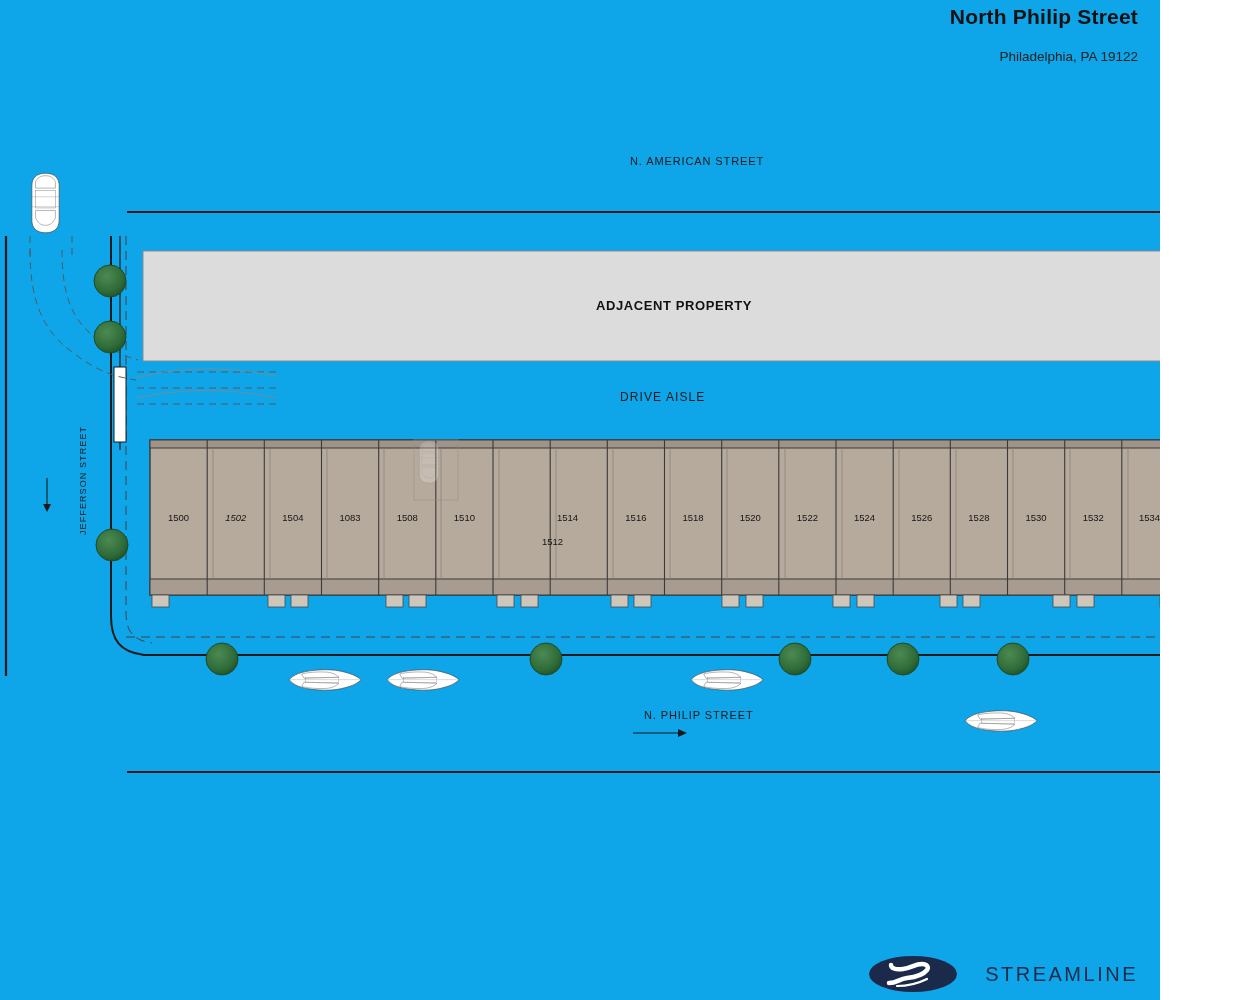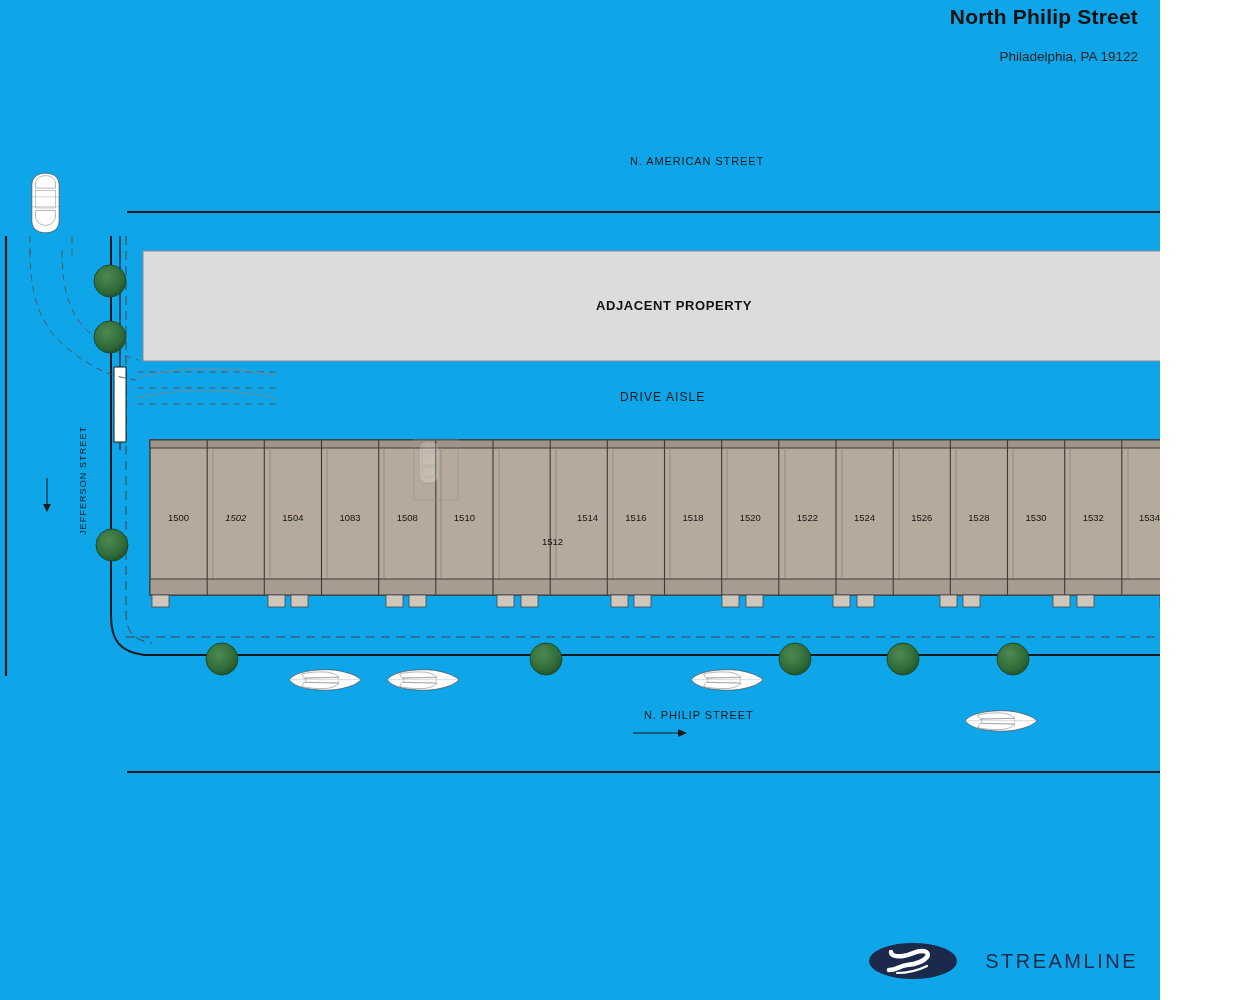--- a/index.html
+++ b/index.html
@@ -45,21 +45,21 @@
     right: 24px;
     bottom: 56px;
     text-align: right;
     font-size: 13.5px;
     color: #222;
     line-height: 1.45;
   }
   #logo-wrap {
     position: absolute;
     right: 22px;
-    bottom: 17px;
+    bottom: 4px;
     display: flex;
     align-items: center;
     gap: 26px;
   }
   #logo-text {
     font-size: 20px;
     letter-spacing: 2.5px;
     color: #1b2a4a;
     font-family: "Liberation Sans", sans-serif;
   }
@@ -306,21 +306,21 @@
 
   <div class="lbl" style="left:618px; top:709px;">N. PHILIP STREET</div>
 
   <div class="unit-num" style="left:150.0px; top:512px; width:57.2px;">1500</div>
   <div class="unit-num" style="left:207.2px; top:512px; width:57.2px;font-style:italic;">1502</div>
   <div class="unit-num" style="left:264.3px; top:512px; width:57.2px;">1504</div>
   <div class="unit-num" style="left:321.5px; top:512px; width:57.2px;">1083</div>
   <div class="unit-num" style="left:378.7px; top:512px; width:57.2px;">1508</div>
   <div class="unit-num" style="left:435.8px; top:512px; width:57.2px;">1510</div>
   <div class="unit-num" style="left:493.0px; top:536px; width:57.2px;margin-left:31px;">1512</div>
-  <div class="unit-num" style="left:559px; top:512px; width:57.2px;">1514</div>
+  <div class="unit-num" style="left:539px; top:512px; width:57.2px;">1514</div>
   <div class="unit-num" style="left:607.3px; top:512px; width:57.2px;">1516</div>
   <div class="unit-num" style="left:664.5px; top:512px; width:57.2px;">1518</div>
   <div class="unit-num" style="left:721.7px; top:512px; width:57.2px;">1520</div>
   <div class="unit-num" style="left:778.8px; top:512px; width:57.2px;">1522</div>
   <div class="unit-num" style="left:836.0px; top:512px; width:57.2px;">1524</div>
   <div class="unit-num" style="left:893.2px; top:512px; width:57.2px;">1526</div>
   <div class="unit-num" style="left:950.3px; top:512px; width:57.2px;">1528</div>
   <div class="unit-num" style="left:1007.5px; top:512px; width:57.2px;">1530</div>
   <div class="unit-num" style="left:1064.7px; top:512px; width:57.2px;">1532</div>
   <div class="unit-num" style="left:1121px; top:512px; width:57.2px;">1534</div>

